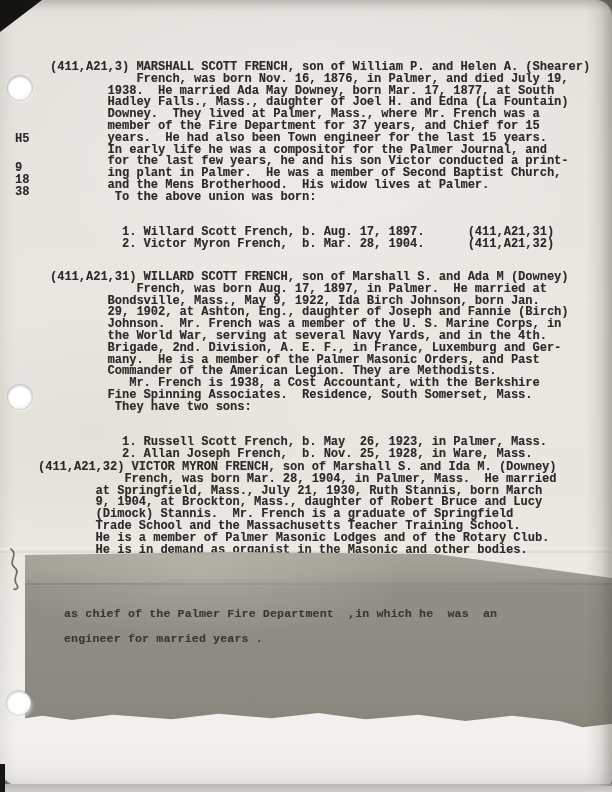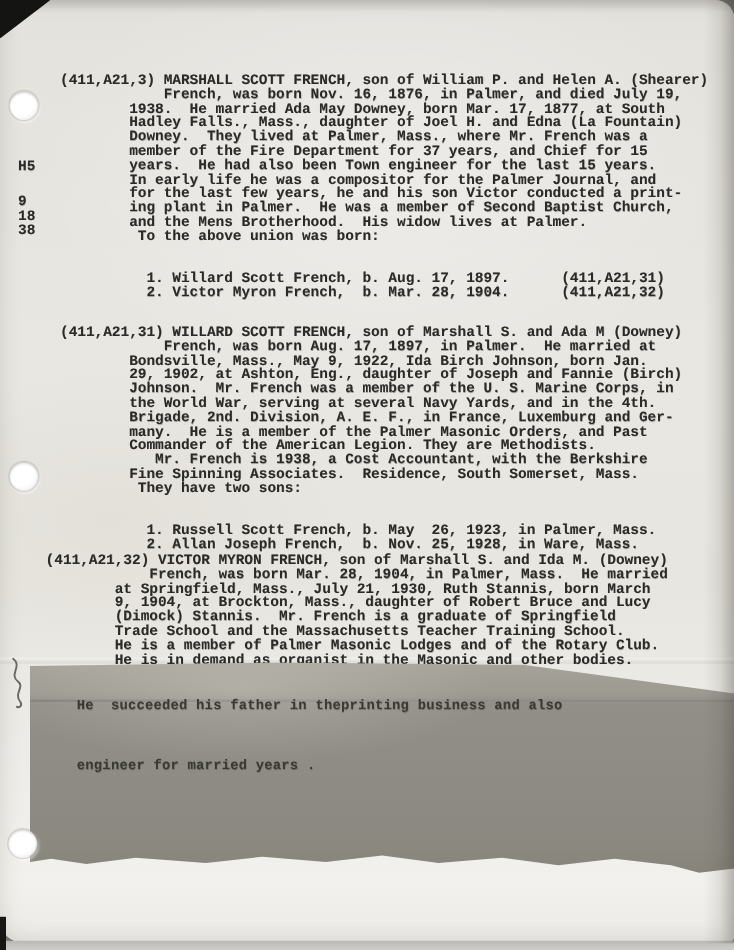--- a/index.html
+++ b/index.html
@@ -195,17 +195,17 @@
         Trade School and the Massachusetts Teacher Training School.
         He is a member of Palmer Masonic Lodges and of the Rotary Club.
         He is in demand as organist in the Masonic and other bodies.</pre>
 
   <svg class="squiggle" width="26" height="46" viewBox="0 0 26 46">
     <path d="M7,3 C15,9 3,16 11,22 C17,26 7,32 13,39 C15,42 12,44 10,43" fill="none" stroke="#6b6860" stroke-width="1.6" stroke-linecap="round"></path>
   </svg>
 
   <div class="note-strip">
     <div class="note-fold-line"></div>
-    <div class="note-line note-line-1">He  succeeded his father in theprinting business and also</div>
+    <div class="note-line note-line-2">as chief of the Palmer Fire Department  ,in which he  was  an</div>
     <div class="note-line note-line-3">engineer for married years .</div>
   </div>
 
 </div>
 
 </body></html>

